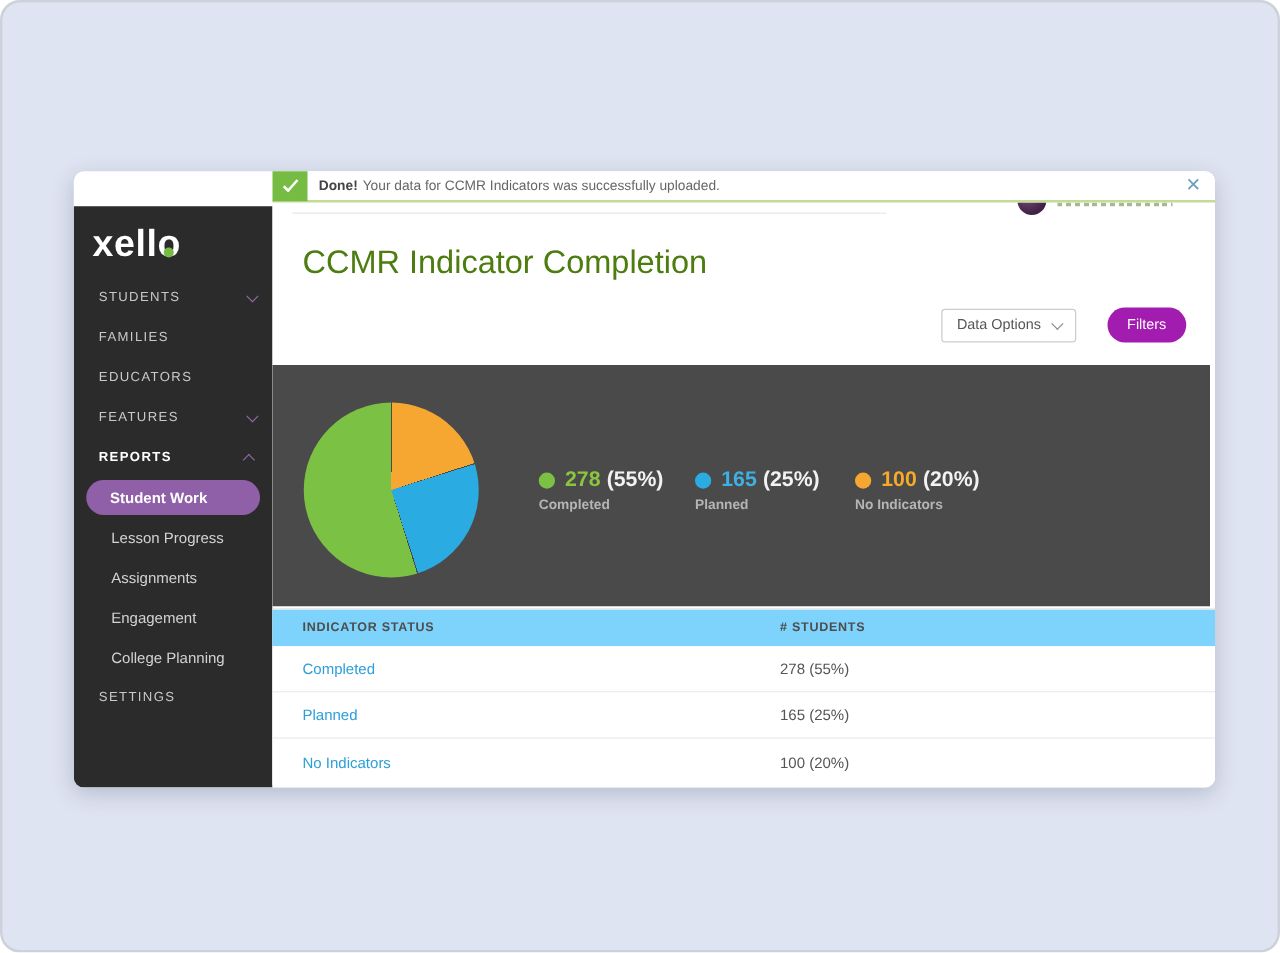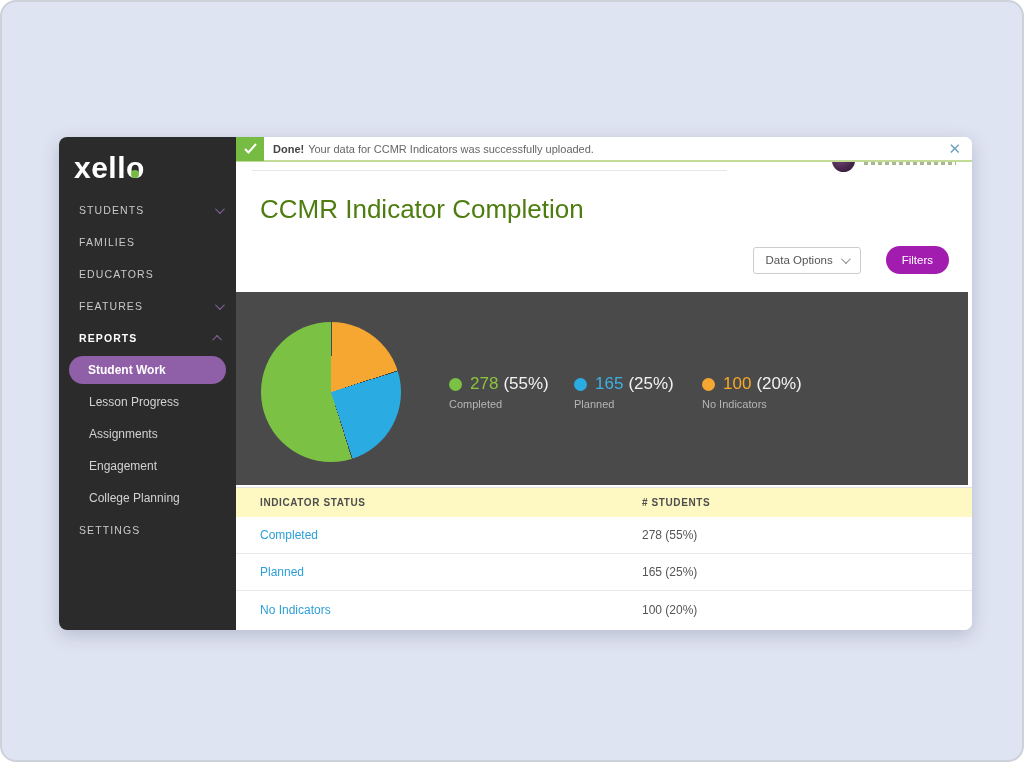--- a/index.html
+++ b/index.html
@@ -2,21 +2,21 @@
 <html><head>
 <meta charset="utf-8">
 <style>
   * { margin:0; padding:0; box-sizing:border-box; }
   html,body { width:1024px; height:762px; font-family:"Liberation Sans", sans-serif; background:#fff; }
   .backdrop { position:relative; width:1024px; height:762px; background:#dfe4f2; border:2px solid #cdd1da; border-radius:16px; overflow:hidden; }
 
   .window { position:absolute; left:57px; top:135px; width:913px; height:493px; background:#fff; border-radius:8px; box-shadow:0 5px 18px rgba(40,50,80,.22); display:flex; overflow:hidden; }
 
   
-  .sidebar { width:177px; background:#2b2b2b; flex:none; position:relative; }
+  .sidebar { width:159px; background:#2b2b2b; flex:none; position:relative;margin-top:28px; }
   .logo { padding:14px 0 0 15px; font-size:30px; font-weight:700; color:#fff; letter-spacing:.5px; }
   .logo-o { position:relative; display:inline-block; }
   .logo-o::after { content:""; position:absolute; left:50%; transform:translateX(-50%); bottom:7px; width:8px; height:8px; border-radius:50%; background:#76bc43; }
   .nav { margin-top:9px; }
   .nav-item { height:32px; display:flex; align-items:center; padding:0 14px 0 20px; font-size:10.5px; letter-spacing:1.1px; color:#c9c9c9; cursor:pointer; }
   .nav-item.active { color:#fff; font-weight:700; }
   .sub-item { height:32px; display:flex; align-items:center; padding-left:30px; font-size:12px; color:#d2d2d2; cursor:pointer; }
   .pill { height:28px; margin:2px 10px 2px 10px; border-radius:14px; background:#8f5fa7; color:#fff; font-weight:700; font-size:12px; display:flex; align-items:center; padding-left:19px; cursor:pointer; }
   .chev { width:7px; height:7px; border-right:1.5px solid #8a68a5; border-bottom:1.5px solid #8a68a5; margin-left:auto; flex:none; }
   .chev.down { transform:rotate(45deg) translateY(-2px); }
@@ -37,36 +37,36 @@
   .user-name-text { position:absolute; z-index:1; left:628px; top:25px; width:92px; height:3px; background:repeating-linear-gradient(90deg, rgba(140,160,110,.75) 0 4px, transparent 4px 7px); }
   .header-divider { position:absolute; left:16px; top:33px; width:475px; height:1px; background:#e7e7e7; }
 
   .page-title { position:absolute; left:24px; top:57px; font-size:26px; font-weight:400; color:#4d7c0f; }
 
   .toolbar { position:absolute; top:109px; right:23px; display:flex; align-items:center; gap:25px; }
   .btn-data-options { display:flex; align-items:center; height:27px; padding:0 12px; background:#fff; border:1px solid #ccc; border-radius:3px; font-size:11.5px; color:#555; font-family:inherit; cursor:pointer; }
   .btn-filters { height:28px; padding:0 16px; border:none; border-radius:14px; background:#a21caf; color:#fff; font-size:11.5px; font-family:inherit; cursor:pointer; }
 
   
-  .chart-panel { position:absolute; left:0; right:4px; top:155px; height:193px; background:#4a4a4a; }
+  .chart-panel { position:absolute; left:0; right:4px; top:155px; height:193px; background:#4a4a4a;font-weight:bold; }
   .pie { position:absolute; left:25px; top:30px; width:140px; height:140px; border-radius:50%; }
   .legend-item { position:absolute; top:82px; }
   .legend-item .row { display:flex; align-items:center; }
   .dot { width:13px; height:13px; border-radius:50%; flex:none; margin-right:8px; }
   .dot-green { background:#7bc143; } .dot-blue { background:#2aabe2; } .dot-orange { background:#f5a731; }
   .legend-value { font-size:17px; margin-right:5px; }
   .val-green { color:#8bc53f; } .val-blue { color:#3eb1e4; } .val-orange { color:#f7a929; }
   .legend-pct { font-size:17px; color:#f2f2f2; }
   .legend-label { margin-top:4px; font-size:11px; color:#b5b5b5; }
   .lg1 { left:213px; } .lg2 { left:338px; } .lg3 { left:466px; }
 
   
   .table { position:absolute; left:0; right:0; top:350px; bottom:0; }
   .thead, .trow { display:grid; grid-template-columns:382px 1fr; align-items:center; padding:0 24px; }
-  .thead { height:30px; background:#fef9c3; border-top:1px solid #e3e3e3; }
+  .thead { height:30px; background:#7dd3fc; border-top:1px solid #e3e3e3; }
   .th { font-size:10px; font-weight:700; letter-spacing:.6px; color:#4d4d4d; }
   .trow { height:37px; border-bottom:1px solid #e8e8e8; background:#fff; }
   .trow:last-child { border-bottom:none; }
   .cell-link { font-size:12px; color:#2d9fd8; cursor:pointer; }
   .cell-val { font-size:12px; color:#555; }
 </style>
 </head>
 <body>
 
 <div class="backdrop">

